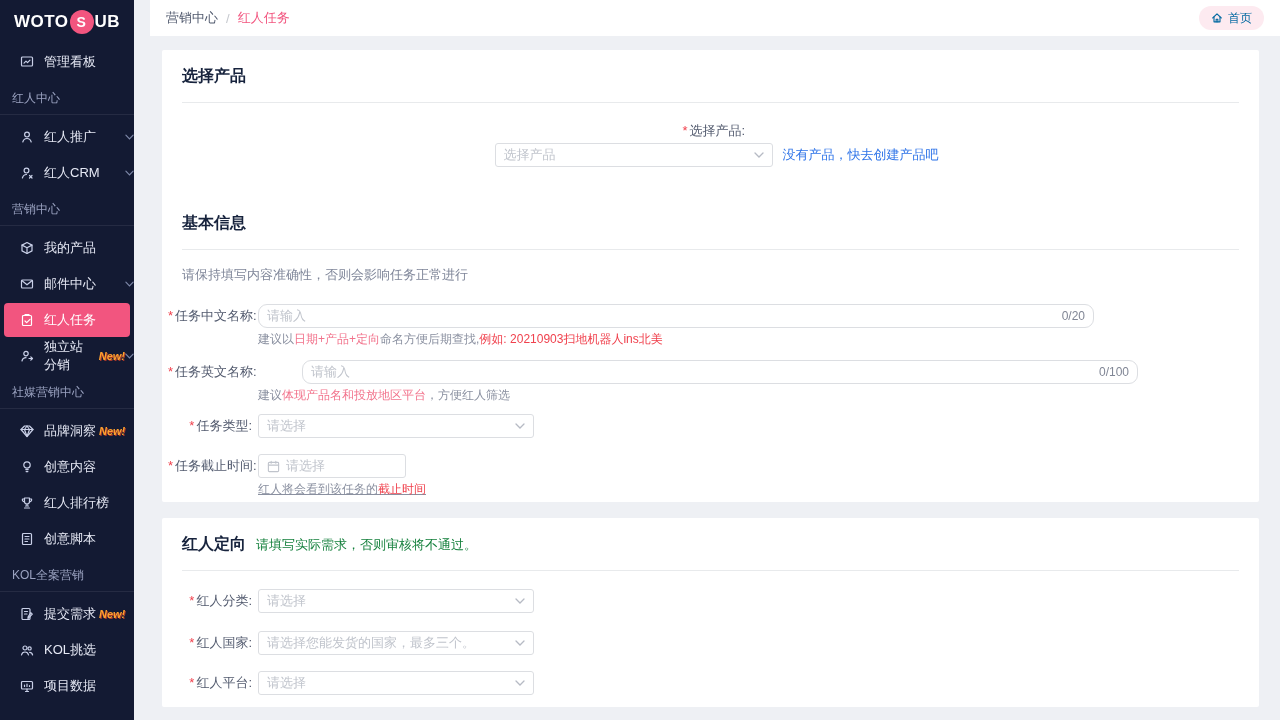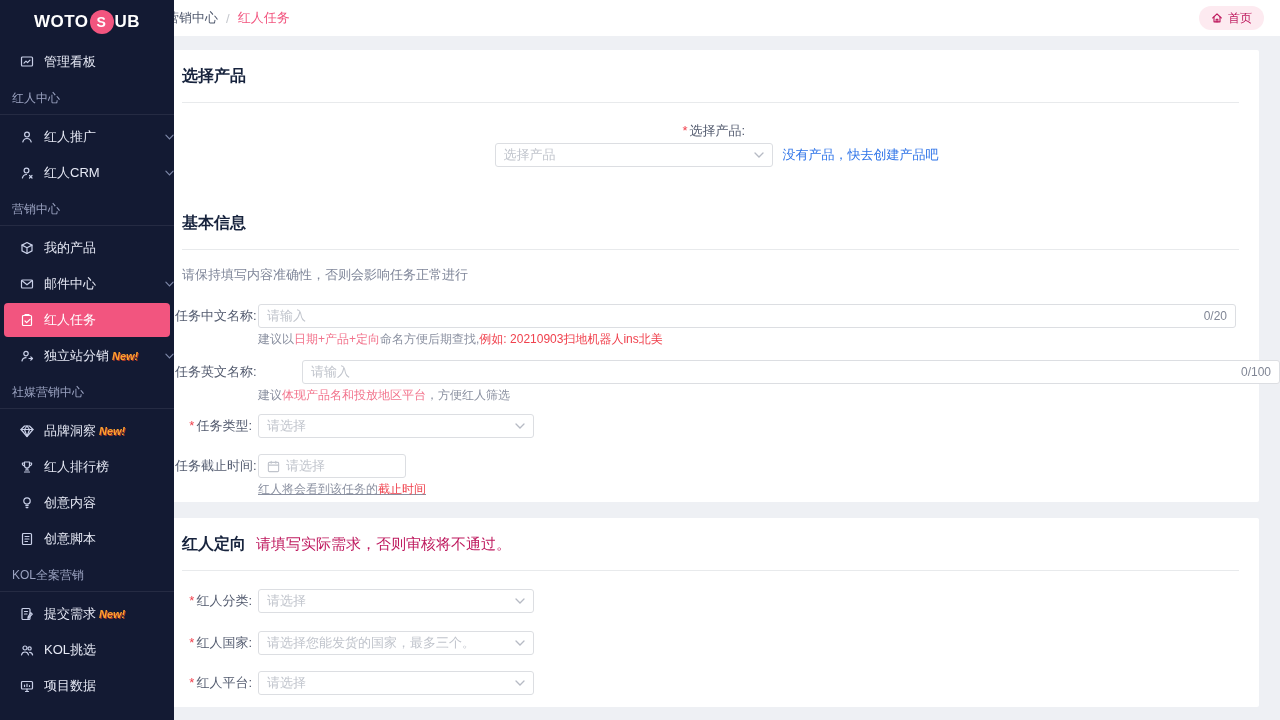--- a/index.html
+++ b/index.html
@@ -1,60 +1,60 @@
 <!DOCTYPE html>
 <html><head>
 <meta charset="utf-8">
 <style>
   * { margin:0; padding:0; box-sizing:border-box; }
   html,body { width:1280px; height:720px; }
   body { font-family:"Liberation Sans", sans-serif; background:#eef0f4; overflow:hidden; position:relative; }
 
   
-  .sidebar { position:absolute; left:0; top:0; width:174px; height:720px; background:#131a33; z-index:3; }
+  .sidebar { position:absolute; left:0; top:0; width:134px; height:720px; background:#131a33; z-index:3; }
   .logo { height:44px; display:flex; align-items:center; justify-content:center; color:#fff; font-weight:bold; font-size:17px; letter-spacing:.5px; }
   .logo-badge { width:24px; height:24px; border-radius:50%; background:#f2557f; color:#fff; display:inline-flex; align-items:center; justify-content:center; font-size:14px; font-weight:bold; margin:0 1px; }
   .mi { height:36px; display:flex; align-items:center; padding:0 0 0 20px; font-size:13px; color:#e6e9f5; cursor:pointer; }
   .mi .ic { display:inline-flex; margin-right:10px; color:#c9d0e8; flex:none; }
   .mi .chev { margin-left:auto; color:#7d87a8; display:inline-flex; }
   .mi.active { background:#f2557f; border-radius:4px; margin:1px 4px; height:34px; padding-left:16px; color:#fff; }
   .mi.active .ic { color:#fff; }
   .msec { font-size:12px; color:#9aa2c0; padding:10px 12px 7px; border-bottom:1px solid rgba(255,255,255,.08); margin-bottom:4px; }
   .new-badge { font-style:italic; font-weight:bold; font-size:11px; color:#ffa12f; margin-left:3px; text-shadow:1px 1px 0 rgba(190,60,40,.85); white-space:nowrap; }
 
   
   .header { position:absolute; left:150px; top:0; width:1130px; height:36px; background:#fff; display:flex; align-items:center; padding:0 16px; z-index:2; }
   .crumb { font-size:13px; color:#515a6e; display:flex; align-items:center; gap:8px; }
   .crumb .cur { color:#f2557f; }
   .crumb .sep { color:#c5c8ce; }
-  .home-pill { margin-left:auto; height:24px; padding:0 12px; border-radius:12px; background:#fdeaf0; color:#be185d; font-size:12px; display:flex; align-items:center; gap:5px; cursor:pointer; }
+  .home-pill { margin-left:auto; height:24px; padding:0 12px; border-radius:12px; background:#fdeaf0; color:#0369a1; font-size:12px; display:flex; align-items:center; gap:5px; cursor:pointer; }
   .home-pill .hic { display:inline-flex; }
 
   
   .main { position:absolute; left:150px; top:36px; width:1130px; height:684px; background:#eef0f4; }
   .card { position:absolute; left:12px; width:1097px; background:#fff; border-radius:2px; }
   #card-product { top:14px; height:152px; }
   #card-basic   { top:161px; height:305px; }
   #card-target  { top:482px; height:189px; overflow:hidden; }
   .card-title { padding:16px 20px 0; font-size:16px; font-weight:bold; color:#17233d; display:flex; align-items:baseline; }
-  .card-title .sub { font-size:15px; font-weight:normal; color:#be185d; margin-left:10px; }
+  .card-title .sub { font-size:13px; font-weight:normal; color:#15803d; margin-left:10px; }
   .card-divider { height:1px; background:#e8eaec; margin:15px 20px 0; }
   .notice { font-size:13px; color:#7f8699; margin:16px 0 0 20px; }
 
   .form-row { display:flex; align-items:center; padding-left:6px; }
   .flabel { width:84px; text-align:right; font-size:13px; color:#525a6e; flex:none; line-height:24px; white-space:nowrap; }
   .flabel .req { color:#f0414d; margin-right:2px; }
   .prod .flabel { width:62px; }
   .ctrl { margin-left:6px; display:flex; align-items:center; }
   .inp, .sel { height:24px; border:1px solid #dcdee2; border-radius:3px; background:#fff; display:flex; align-items:center; padding:0 8px; font-size:13px; cursor:pointer; }
   .ph { color:#c0c4cc; flex:1; white-space:nowrap; overflow:hidden; }
   .cnt { color:#808695; font-size:12px; margin-left:8px; flex:none; }
   .sel .chev-sel { color:#b6bac4; margin-left:8px; display:inline-flex; flex:none; }
   .cal { display:inline-flex; color:#c0c4cc; margin-right:6px; flex:none; }
-  .w-full { width:978px; }
+  .w-full { width:836px;border-radius:9px; }
   .w-sel  { width:276px; }
   .w-sel1 { width:278px; }
   .w-date { width:148px; }
   .w-p1 { width:130px; }
   .w-p2 { width:134px; margin-left:16px; }
   .help { font-size:12px; color:#8a90a0; margin-left:96px; margin-top:5px; }
   .help .em  { color:#f2738c; }
   .help .em2 { color:#f0414d; }
   .link { font-size:13px; color:#2d73e8; margin-left:10px; cursor:pointer; }
 
@@ -181,35 +181,35 @@
             <path d="M1 5.5h12M7 12.5L4.5 5.5 7 2l2.5 3.5z"></path>
           </svg>
         </span>
       <span class="lbl">品牌洞察</span>
       <span class="new-badge">New!</span>
     </div>
 
     <div class="mi">
       <span class="ic">
           <svg width="14" height="14" viewBox="0 0 14 14" fill="none" stroke="currentColor" stroke-width="1.2" stroke-linecap="round" stroke-linejoin="round">
+            <circle cx="7" cy="5" r="3.2"></circle>
+            <path d="M5.8 9.6h2.4M6.1 11.6h1.8"></path>
+          </svg>
+        </span>
+      <span class="lbl">创意内容</span>
+    </div>
+
+    <div class="mi">
+      <span class="ic">
+          <svg width="14" height="14" viewBox="0 0 14 14" fill="none" stroke="currentColor" stroke-width="1.2" stroke-linecap="round" stroke-linejoin="round">
             <path d="M4.5 2h5v3.5a2.5 2.5 0 01-5 0z"></path>
             <path d="M4.5 3h-2a2 2 0 002 2.8M9.5 3h2a2 2 0 01-2 2.8M7 8v2M4.5 12h5M5.5 10h3"></path>
           </svg>
         </span>
       <span class="lbl">红人排行榜</span>
-    </div>
-
-    <div class="mi">
-      <span class="ic">
-          <svg width="14" height="14" viewBox="0 0 14 14" fill="none" stroke="currentColor" stroke-width="1.2" stroke-linecap="round" stroke-linejoin="round">
-            <circle cx="7" cy="5" r="3.2"></circle>
-            <path d="M5.8 9.6h2.4M6.1 11.6h1.8"></path>
-          </svg>
-        </span>
-      <span class="lbl">创意内容</span>
     </div>
 
     <div class="mi">
       <span class="ic">
           <svg width="14" height="14" viewBox="0 0 14 14" fill="none" stroke="currentColor" stroke-width="1.2" stroke-linecap="round" stroke-linejoin="round">
             <rect x="2.5" y="1.5" width="9" height="11" rx="1"></rect>
             <path d="M5 4.5h4M5 7h4M5 9.5h2.5"></path>
           </svg>
         </span>
       <span class="lbl">创意脚本</span>

